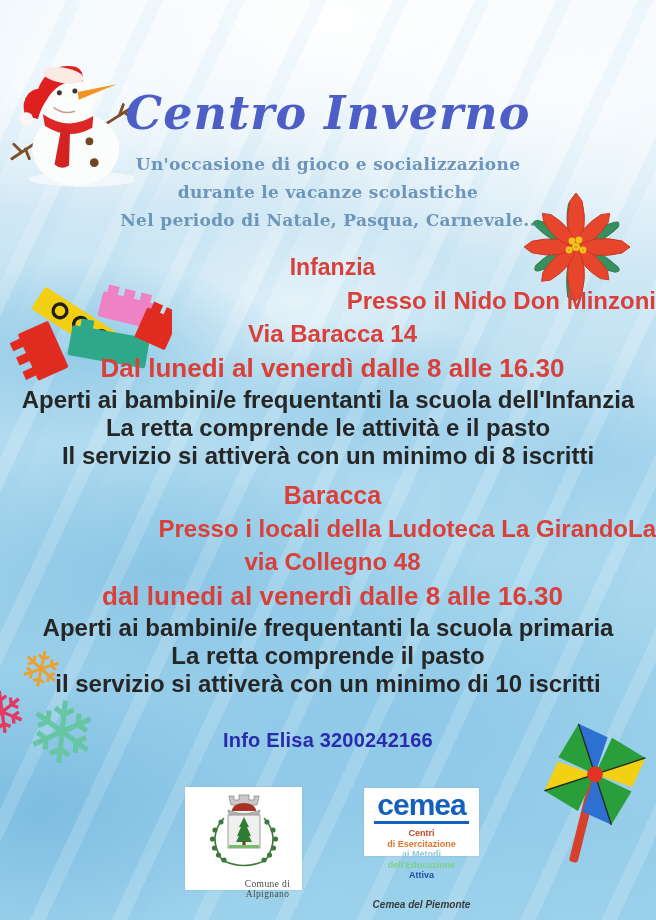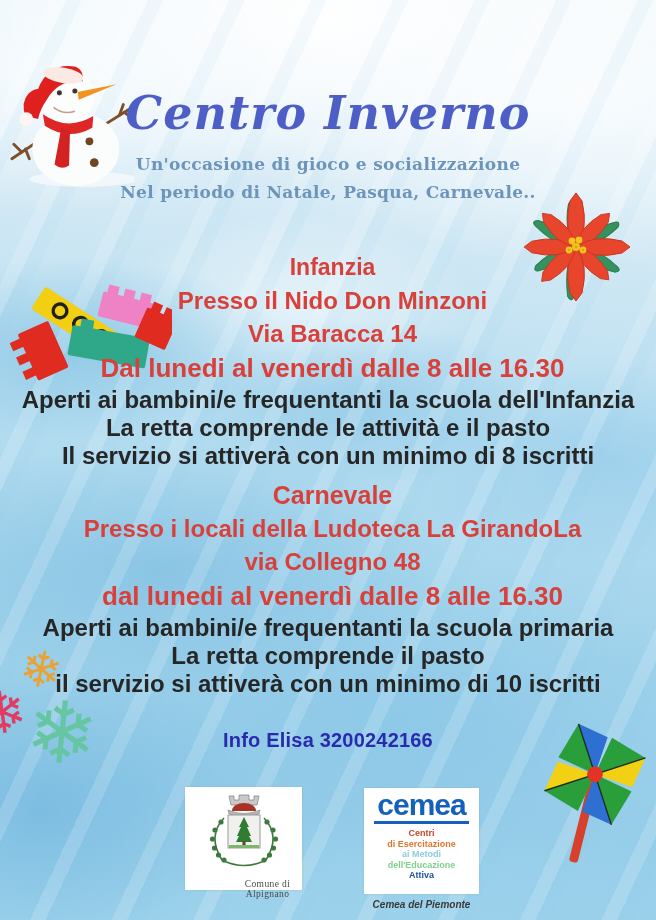--- a/index.html
+++ b/index.html
@@ -26,34 +26,34 @@
   .centered{left:0;right:0;text-align:center;}
   .title{top:86px;font-family:"DejaVu Serif",serif;font-style:italic;font-weight:700;
     font-size:46px;color:#4e5ec7;letter-spacing:1px;}
   .subtitle{top:150px;font-family:"DejaVu Serif",serif;font-weight:700;font-size:17px;
     line-height:28px;color:#6d94ba;letter-spacing:.3px;}
   .sec{left:0;right:0;text-align:center;}
   .sec-infanzia{top:250px;}
   .sec-primaria{top:478px;}
   .red{color:#d9403a;font-weight:700;padding-left:9px;}
   .h-heading{font-size:23px;line-height:34px;}
-  .h-venue{font-size:24px;line-height:33px;}
+  .h-venue{font-size:24px;line-height:33px;text-align:right;}
   .h-address{font-size:24px;line-height:33px;}
   .h-schedule{font-size:26px;line-height:36px;}
   .black-line{font-size:24px;line-height:28px;color:#262626;font-weight:700;}
   .info{top:729px;font-size:20px;font-weight:700;color:#2a2aad;letter-spacing:.2px;}
   .flake{position:absolute;font-family:"DejaVu Sans",sans-serif;line-height:1;}
   .flake-orange{left:20px;top:645px;font-size:50px;transform:rotate(12deg);}
   .flake-pink{left:-22px;top:684px;font-size:58px;transform:rotate(-8deg);}
   .flake-teal{left:26px;top:690px;font-size:86px;transform:rotate(6deg);}
   .logo-box{position:absolute;background:#fff;box-shadow:0 0 2px rgba(120,150,170,.35);}
   .comune-box{left:185px;top:787px;width:117px;height:103px;text-align:center;}
   .comune-caption{font-family:"Liberation Serif",serif;font-size:9.5px;color:#4a4a4a;
     margin-top:1px;letter-spacing:.4px;margin-left:48px;}
-  .cemea-box{left:364px;top:788px;width:115px;height:106px;text-align:center;padding-top:2px;box-sizing:border-box;}
+  .cemea-box{left:364px;top:788px;width:115px;height:68px;text-align:center;padding-top:2px;box-sizing:border-box;}
   .cemea-word{font-size:30px;font-weight:800;color:#1560bd;letter-spacing:-1px;line-height:30px;
     border-bottom:3px solid #1560bd;display:inline-block;padding:0 3px 1px 3px;}
   .cemea-tag{font-size:9px;font-weight:700;line-height:10.5px;margin-top:4px;}
   .cemea-footer{font-size:10px;font-weight:700;color:#3a3a3a;margin-top:18px;font-style:italic;}
 </style>
 </head>
 <body>
 
 <div class="poster">
   <div class="bg"></div>
@@ -80,20 +80,21 @@
     <path d="M47 57 Q57 65 69 61" stroke="#c99a8e" stroke-width="1.6" fill="none"></path>
     <path d="M36 64 Q62 82 88 66 L87 78 Q62 92 38 76 Z" fill="#df2626"></path>
     <path d="M55 78 L48 116 Q55 122 63 117 L64 80 Z" fill="#d32222"></path>
     <circle cx="84" cy="92" r="4" fill="#6f4522"></circle>
     <circle cx="89" cy="114" r="4.5" fill="#6f4522"></circle>
   </svg>
 
   <div class="abs centered title">Centro Inverno</div>
   <div class="abs centered subtitle">
     <div>Un'occasione di gioco e socializzazione</div>
+    <div>durante le vacanze scolastiche</div>
     <div>Nel periodo di Natale, Pasqua, Carnevale..</div>
   </div>
 
   <svg class="abs" style="left:494px;top:177px;width:160px;height:145px" viewBox="0 0 160 145">
     <g fill="#35925f" stroke="#2a7a4e" stroke-width="1">
       <g transform="translate(82 70) rotate(28)">
           <path d="M0 0 Q16 -10 46 -2 Q52 0 46 4 Q16 11 0 0 Z"></path>
         </g>
       <g transform="translate(82 70) rotate(95)">
           <path d="M0 0 Q16 -10 50 -2 Q56 0 50 4 Q16 11 0 0 Z"></path>
@@ -185,21 +186,21 @@
     <div class="red h-heading">Infanzia</div>
     <div class="red h-venue">Presso il Nido Don Minzoni</div>
     <div class="red h-address">Via Baracca 14</div>
     <div class="red h-schedule">Dal lunedi al venerdì dalle 8 alle 16.30</div>
     <div class="black-line">Aperti ai bambini/e frequentanti la scuola dell'Infanzia</div>
     <div class="black-line">La retta comprende le attività e il pasto</div>
     <div class="black-line">Il servizio si attiverà con un minimo di 8 iscritti</div>
   </section>
 
   <section class="abs sec sec-primaria">
-    <div class="red h-heading" style="font-size:25px">Carnevale</div>
+    <div class="red h-heading" style="font-size:25px">Baracca</div>
     <div class="red h-venue">Presso i locali della Ludoteca La GirandoLa</div>
     <div class="red h-address">via Collegno 48</div>
     <div class="red h-schedule">dal lunedi al venerdì dalle 8 alle 16.30</div>
     <div class="black-line">Aperti ai bambini/e frequentanti la scuola primaria</div>
     <div class="black-line">La retta comprende il pasto</div>
     <div class="black-line">il servizio si attiverà con un minimo di 10 iscritti</div>
   </section>
 
   <div class="abs centered info">Info Elisa 3200242166</div>
 

